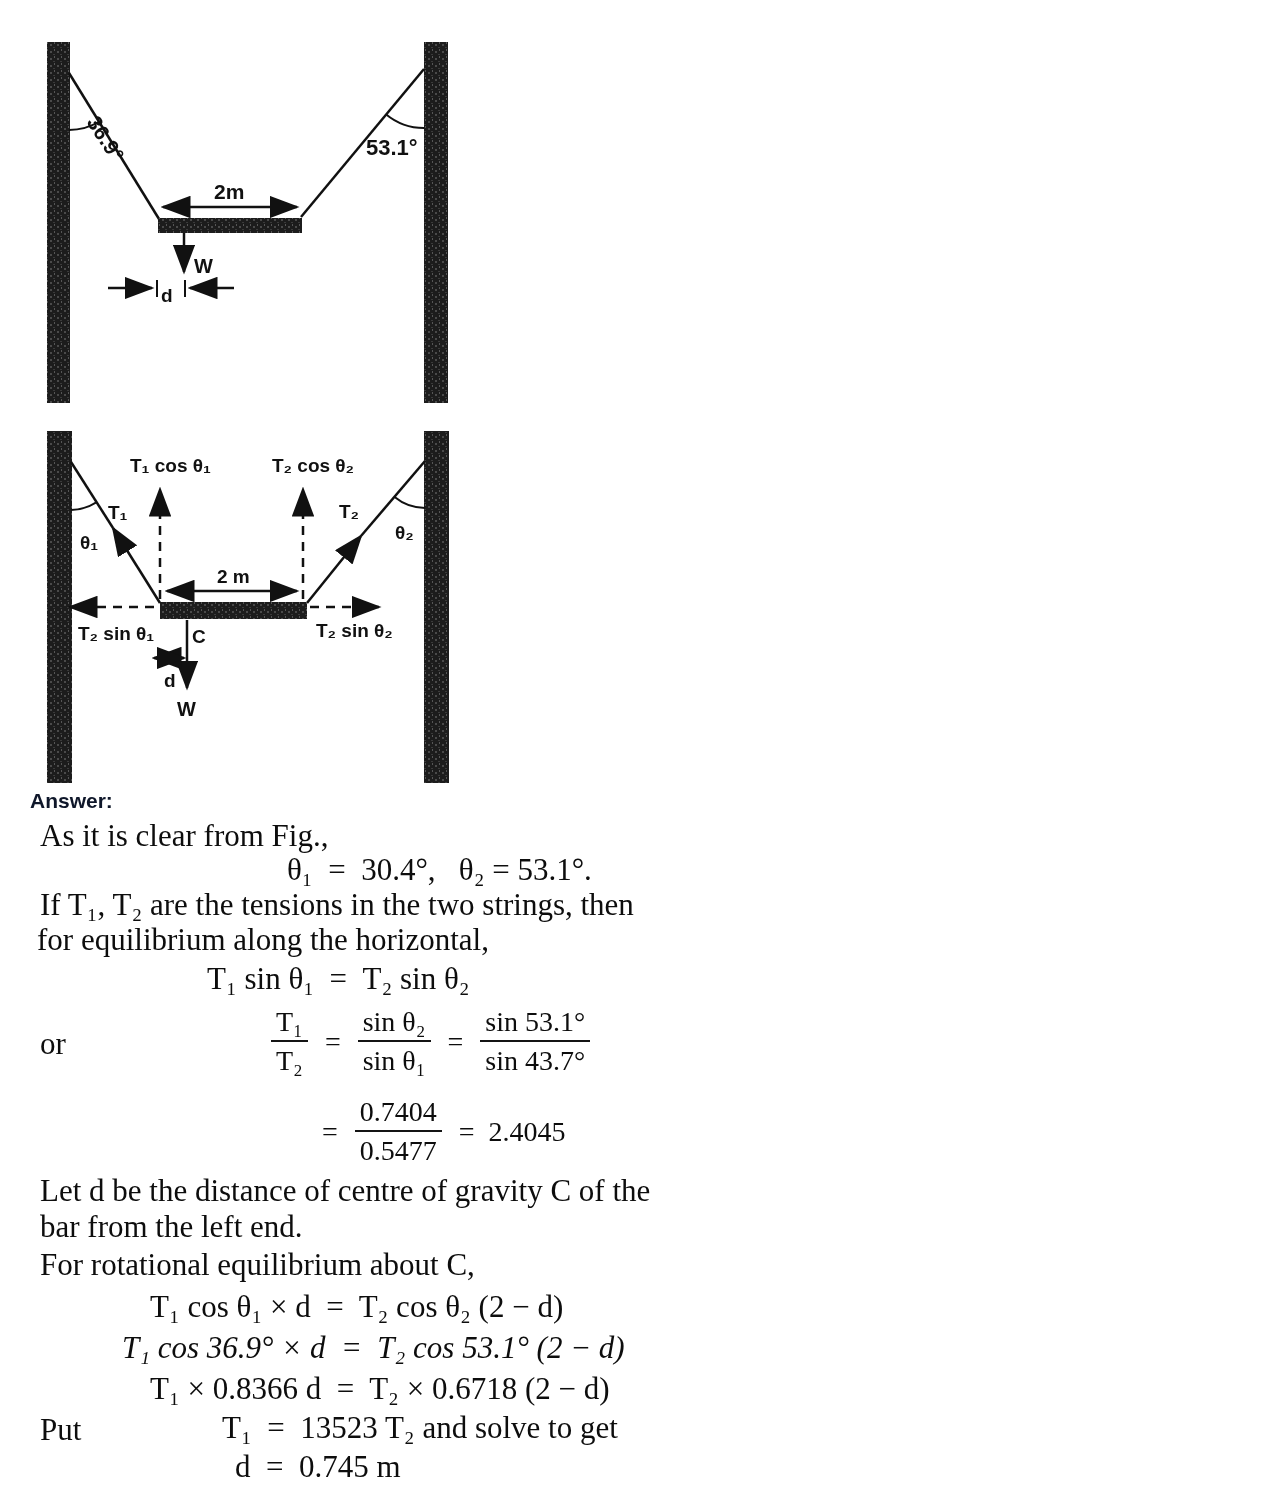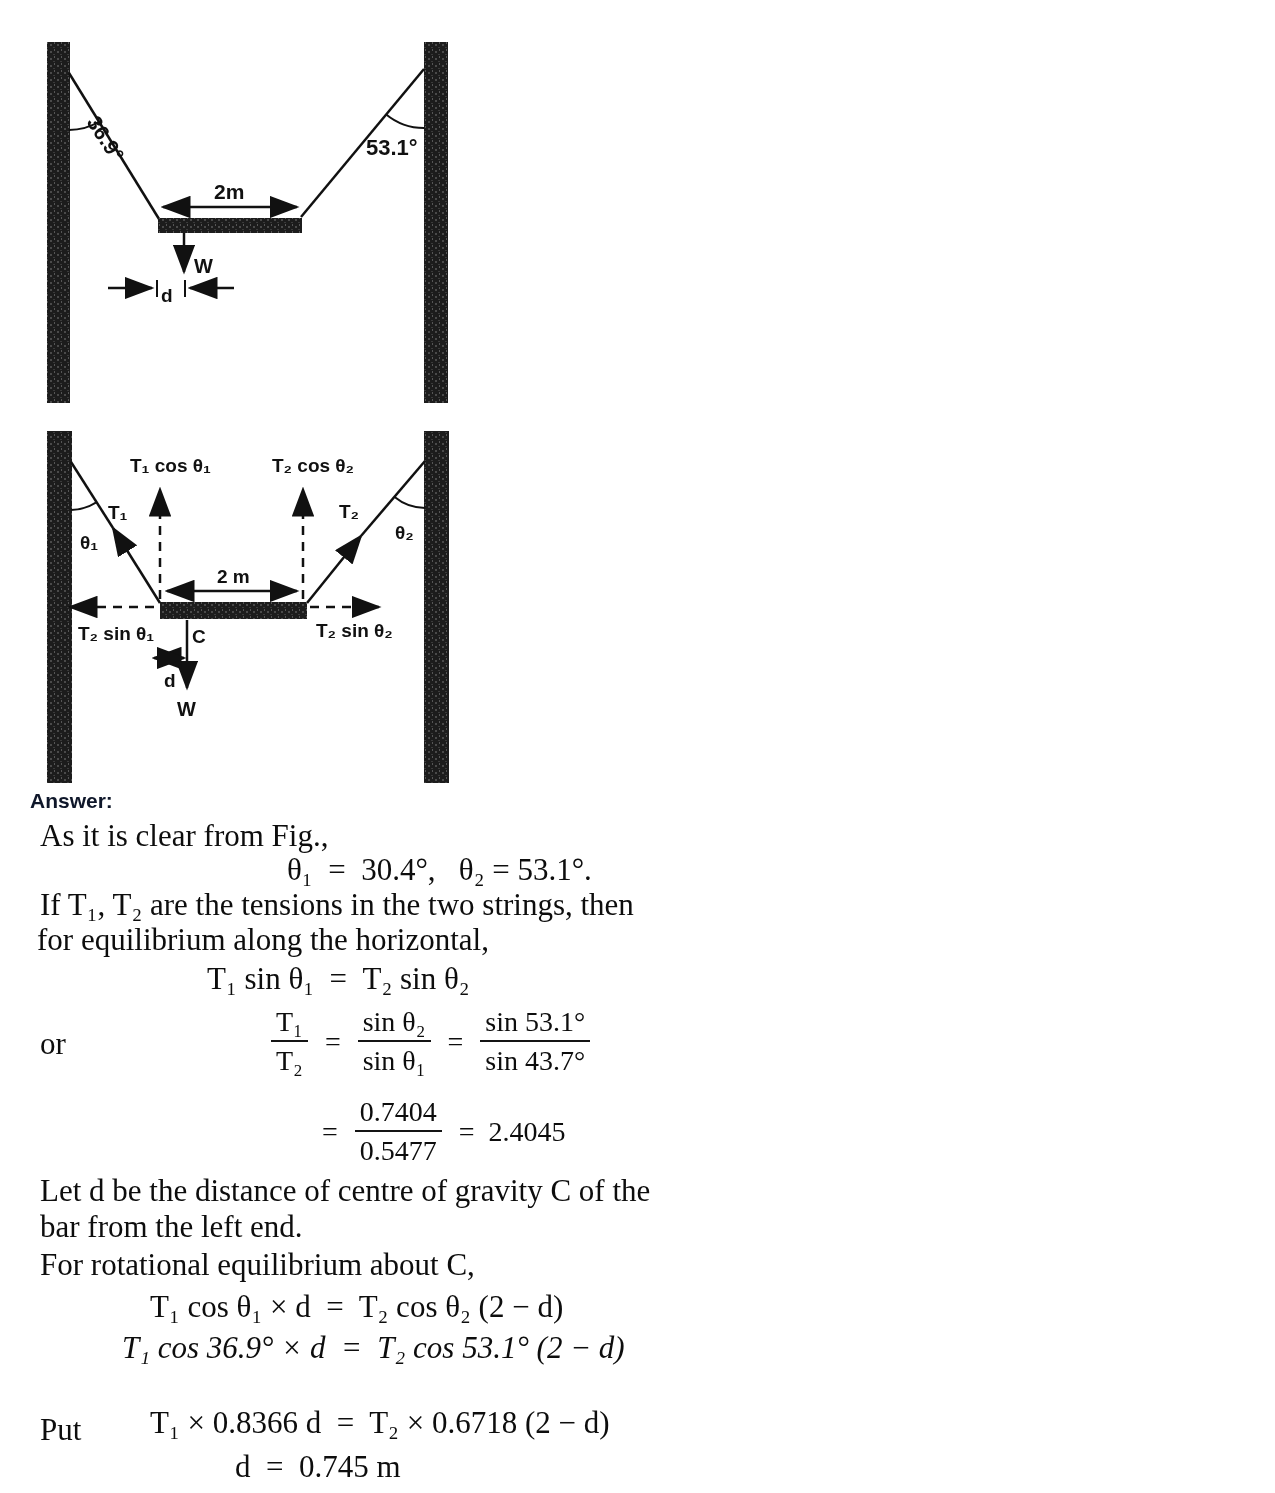--- a/index.html
+++ b/index.html
@@ -131,17 +131,18 @@
       <span class="den">0.5477</span>
     </span>
     <span>=  2.4045</span>
   </div>
 
   <div class="tline" style="left:40px;top:1175px;">Let d be the distance of centre of gravity C of the</div>
   <div class="tline" style="left:40px;top:1211px;">bar from the left end.</div>
   <div class="tline" style="left:40px;top:1249px;">For rotational equilibrium about C,</div>
   <div class="tline" style="left:150px;top:1291px;">T₁ cos θ₁ × d  =  T₂ cos θ₂ (2 − d)</div>
   <div class="tline" style="left:122px;top:1332px;font-style:italic;">T₁ cos 36.9° × d  =  T₂ cos 53.1° (2 − d)</div>
-  <div class="tline" style="left:150px;top:1373px;margin-top:34px;">T₁ × 0.8366 d  =  T₂ × 0.6718 (2 − d)</div>
+  <div class="tline" style="left:150px;top:1373px;">T₁ × 0.8366 d  =  T₂ × 0.6718 (2 − d)</div>
   <div class="tline" style="left:40px;top:1414px;">Put</div>
+  <div class="tline" style="left:222px;top:1412px;">T₁  =  13523 T₂ and solve to get</div>
   <div class="tline" style="left:235px;top:1451px;">d  =  0.745 m</div>
 
 </div>
 
 </body></html>

